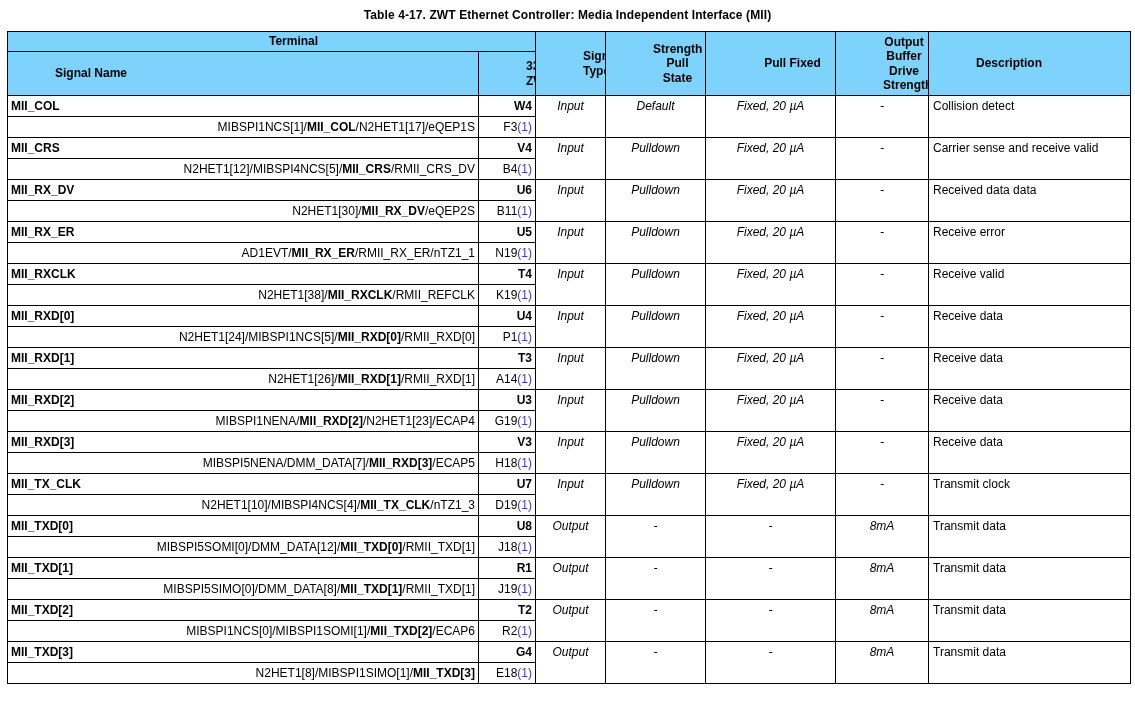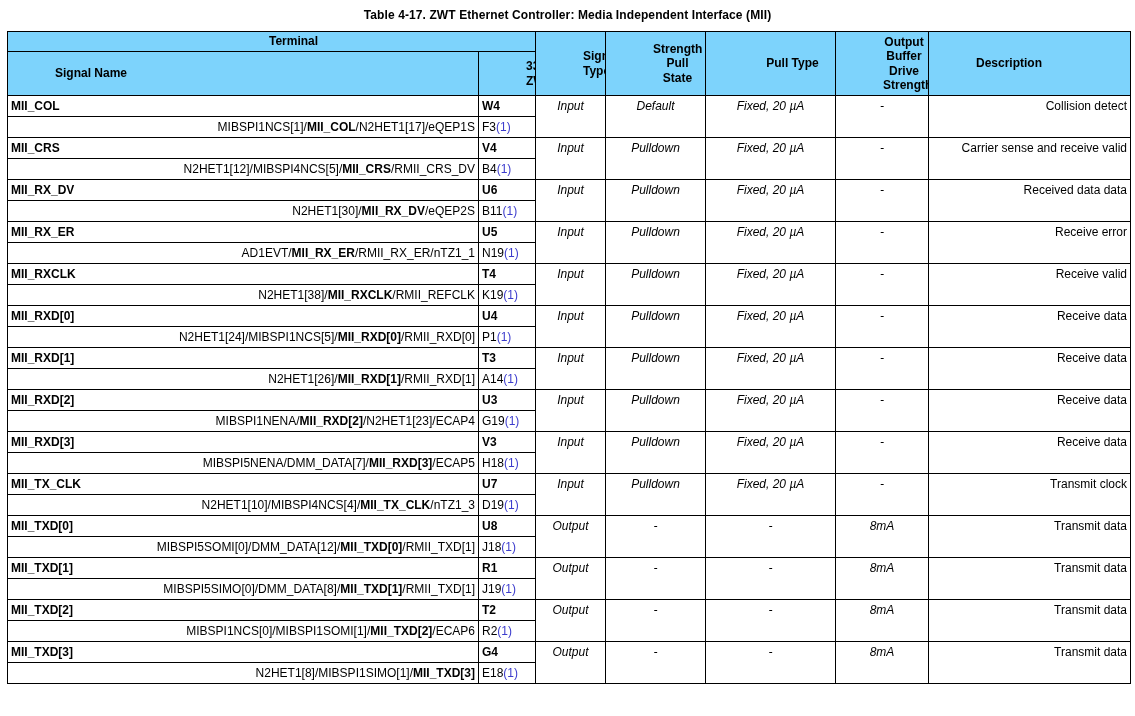--- a/index.html
+++ b/index.html
@@ -46,32 +46,32 @@
     padding-left: 47px;
   }
   tr.hdr-top th { height: 20px; }
   tr.hdr-bottom th { height: 44px; }
   th.left { text-align: left; }
   th.pre { white-space: pre-line; }
   tr.main-row td, tr.mux-row td { height: 21px; }
   td.sig { font-weight: bold; text-align: left; }
   td.mux { text-align: right; }
   td.mux .bold { font-weight: bold; }
-  td.ball { text-align: left; border-radius: 9px; }
+  td.ball { text-align: right; border-radius: 9px; }
   td.ball.main { font-weight: bold; }
   .fn {
     color: #3c3ccd;
     cursor: pointer;
   }
   td.span {
     vertical-align: top;
     padding-top: 3px;
   }
   td.center { text-align: center; font-style: italic; }
-  td.desc { text-align: right; padding-left: 4px; }
+  td.desc { text-align: left; padding-left: 4px; }
 </style>
 </head>
 <body>
 
 <div class="page">
   <div class="title">Table 4-17. ZWT Ethernet Controller: Media Independent Interface (MII)</div>
 
   <table>
     <colgroup>
       <col style="width:471px">
@@ -82,21 +82,21 @@
       <col style="width:93px">
       <col style="width:202px">
     </colgroup>
     <thead>
       <tr class="hdr-top">
         <th colspan="2">Terminal</th>
         <th rowspan="2" class="pre">Signal
 Type</th>
         <th rowspan="2" class="pre">Strength Pull
 State</th>
-        <th rowspan="2">Pull Type</th>
+        <th rowspan="2">Pull Fixed</th>
         <th rowspan="2" class="pre">Output
 Buffer
 Drive
 Strength</th>
         <th rowspan="2" class="left">Description</th>
       </tr>
       <tr class="hdr-bottom">
         <th class="left">Signal Name</th>
         <th class="left pre">337
 ZWT</th>

